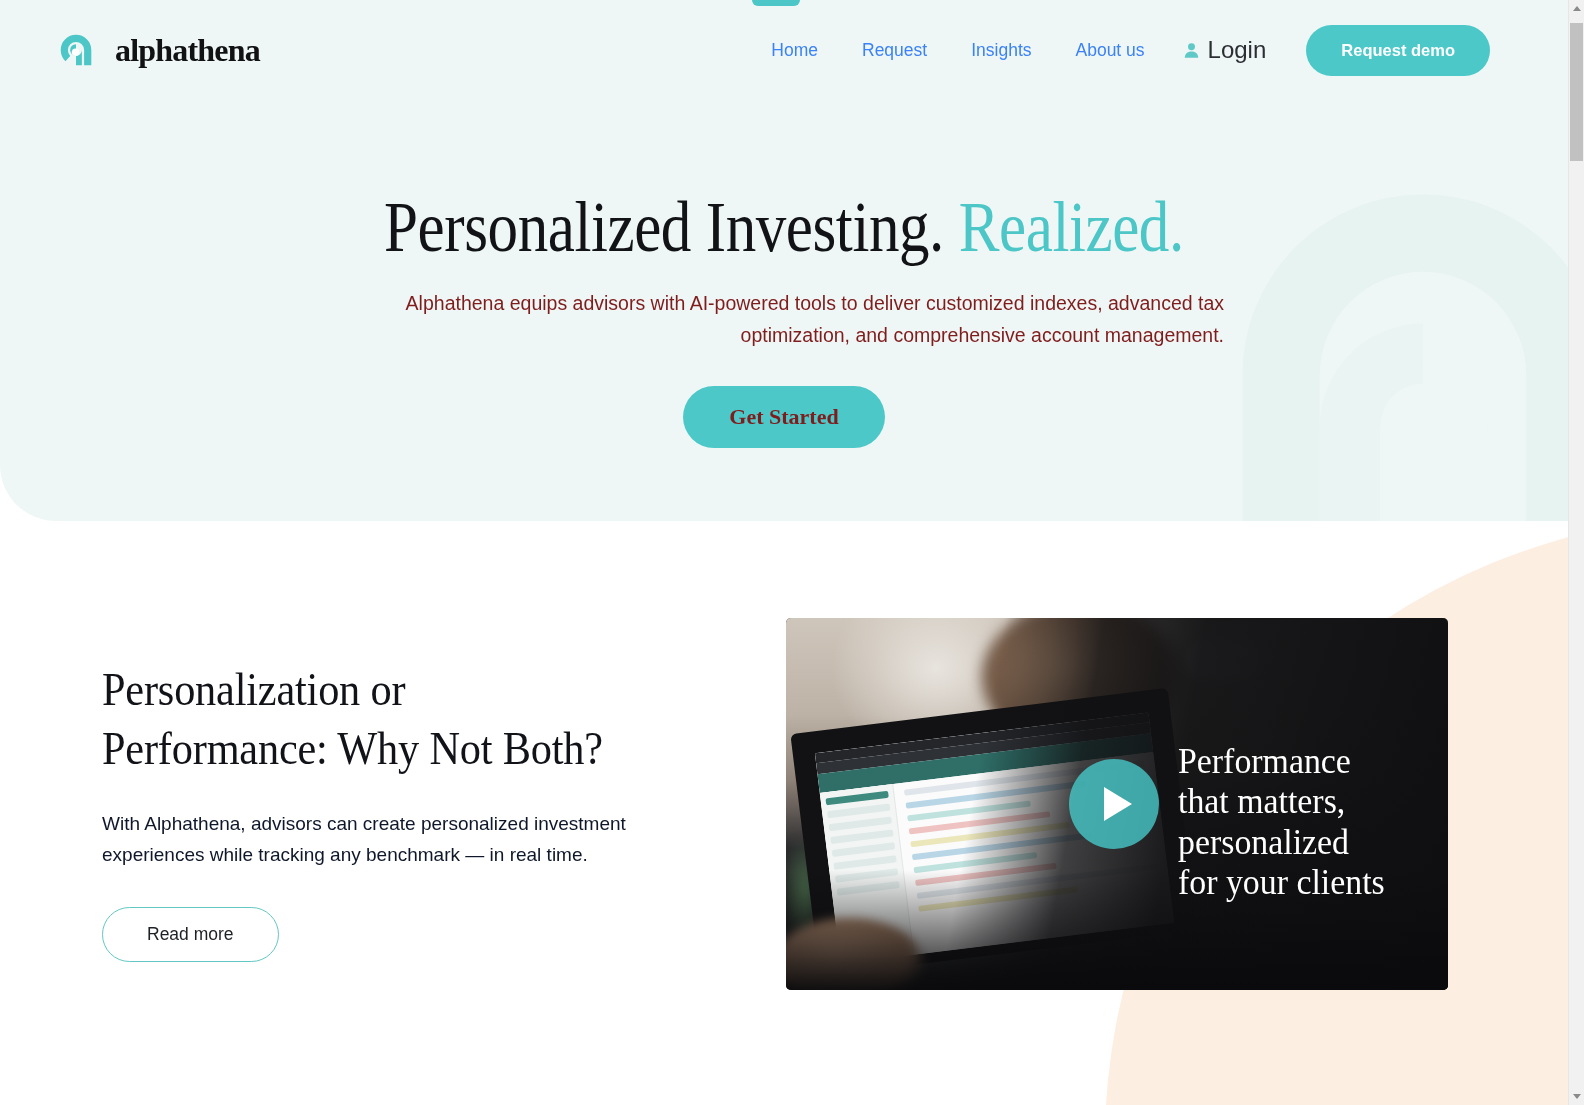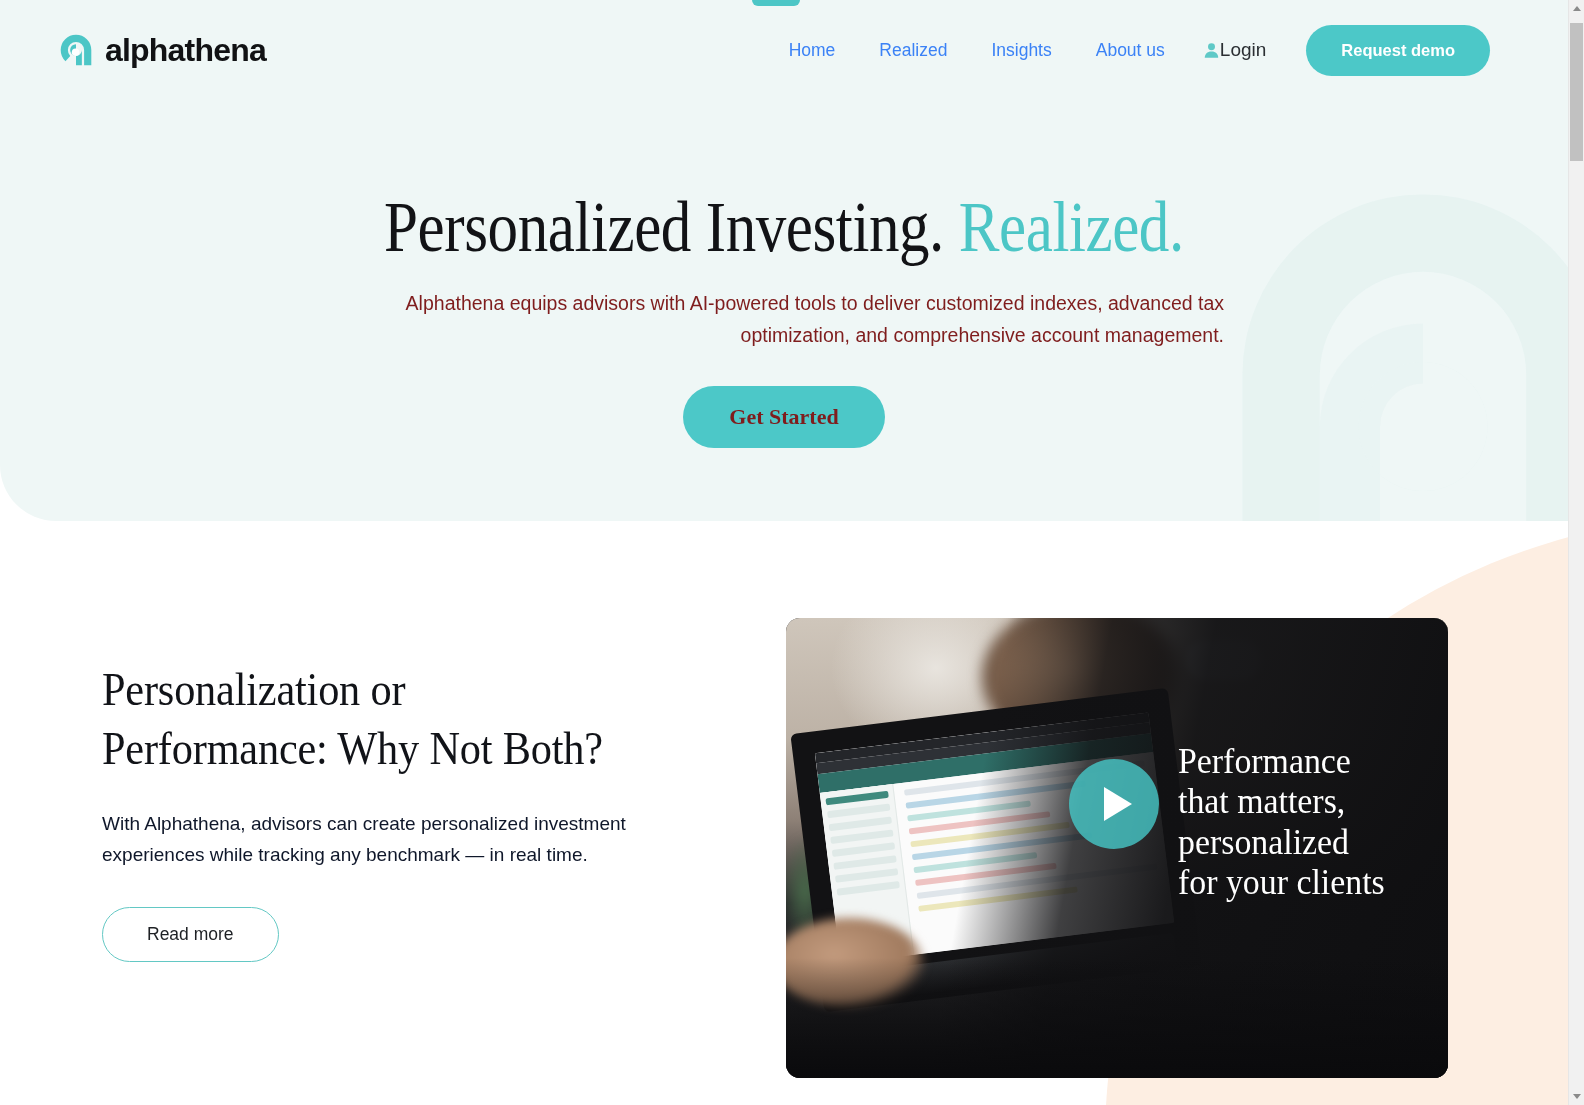--- a/index.html
+++ b/index.html
@@ -57,39 +57,39 @@
   }
 
   
   .header {
     position:absolute; left:0; top:0;
     width:1568px; height:100px;
     display:flex; align-items:center;
     padding:0 78px 0 58px;
     z-index:5;
   }
-  .logo { display:flex; align-items:center; gap:11px; }
+  .logo { display:flex; align-items:center; gap:21px;font-family:Liberation Serif, serif; }
   .logo-mark { width:36px; height:36px; display:block; }
   .logo-text {
     font-size:32px; font-weight:700; color:#111214;
     letter-spacing:-0.8px;
   }
   .nav {
     margin-left:auto;
     display:flex; align-items:center; gap:0px;
   }
   .nav-link {
     font-size:17.5px; color:#3b82f6;
     padding:0 22px; white-space:nowrap;
     cursor:pointer;
   }
   .login {
-    display:flex; align-items:center; 
+    display:flex; align-items:center; gap:8px;
     padding:0 22px 0 16px;
-    font-size:19px; color:#2b2f33;
+    font-size:24px; color:#2b2f33;
     cursor:pointer; white-space:nowrap;
   }
   .user-icon { width:17px; height:17px; display:block; }
   .btn-demo {
     background:#4cc8c8; color:#fff;
     font-size:16.5px; font-weight:700;
     border:none; border-radius:30px;
     padding:16px 35px;
     cursor:pointer; white-space:nowrap;
     margin-left:18px;
@@ -154,22 +154,22 @@
     background:transparent; color:#1d2024;
     font-size:17.5px;
     border:1.8px solid #63c8c4;
     border-radius:32px;
     padding:16px 44px; cursor:pointer;text-align:right;
   }
 
   
   .video-card {
     position:absolute; left:786px; top:97px;
-    width:662px; height:460px;
-    border-radius:14px; overflow:hidden;
+    width:662px; height:372px;
+    border-radius:5px; overflow:hidden;
     background:#1b1b1d;
   }
   .vc-photo { position:absolute; inset:0; }
   
   .vc-bg {
     position:absolute; inset:0;
     background:
       radial-gradient(ellipse 150px 130px at 150px 50px, #e8e4de 0%, rgba(232,228,222,0) 70%),
       radial-gradient(ellipse 130px 150px at 300px 60px, #6d5c50 0%, rgba(109,92,80,0) 72%),
       linear-gradient(180deg,#cfc6bb 0%, #bdb2a6 26%, #8d8076 44%, #2a2a2c 62%, #141416 100%);
@@ -320,21 +320,21 @@
       <svg class="logo-mark" viewBox="0 0 40 40">
         <path d="M20 3 A17 17 0 0 0 3 20 A17 17 0 0 0 8.3 32.4 L13.6 26.6 A9 9 0 0 1 11 20 A9 9 0 0 1 20 11 A9 9 0 0 1 29 20 L29 37 L37 37 L37 20 A17 17 0 0 0 20 3 Z" fill="#4cc6c6"></path>
         <path d="M20 13.5 A6.5 6.5 0 0 0 13.5 20 A6.5 6.5 0 0 0 20 26.5 A6.5 6.5 0 0 0 26.5 20 L26.5 37 L20 37 Z" fill="#4cc6c6"></path>
         <circle cx="19.5" cy="22.5" r="4.2" fill="#ffffff"></circle>
       </svg>
       <span class="logo-text">alphathena</span>
     </div>
 
     <nav class="nav">
       <span class="nav-link">Home</span>
-      <span class="nav-link">Realized</span>
+      <span class="nav-link">Request</span>
       <span class="nav-link">Insights</span>
       <span class="nav-link">About us</span>
 
       <span class="login">
         <svg class="user-icon" viewBox="0 0 20 20">
           <circle cx="10" cy="5.6" r="4.1" fill="#5fc9c7"></circle>
           <path d="M10 11.2 C4.9 11.2 2.1 14.2 2.1 18.6 L17.9 18.6 C17.9 14.2 15.1 11.2 10 11.2 Z" fill="#5fc9c7"></path>
         </svg>
         <span>Login</span>
       </span>

